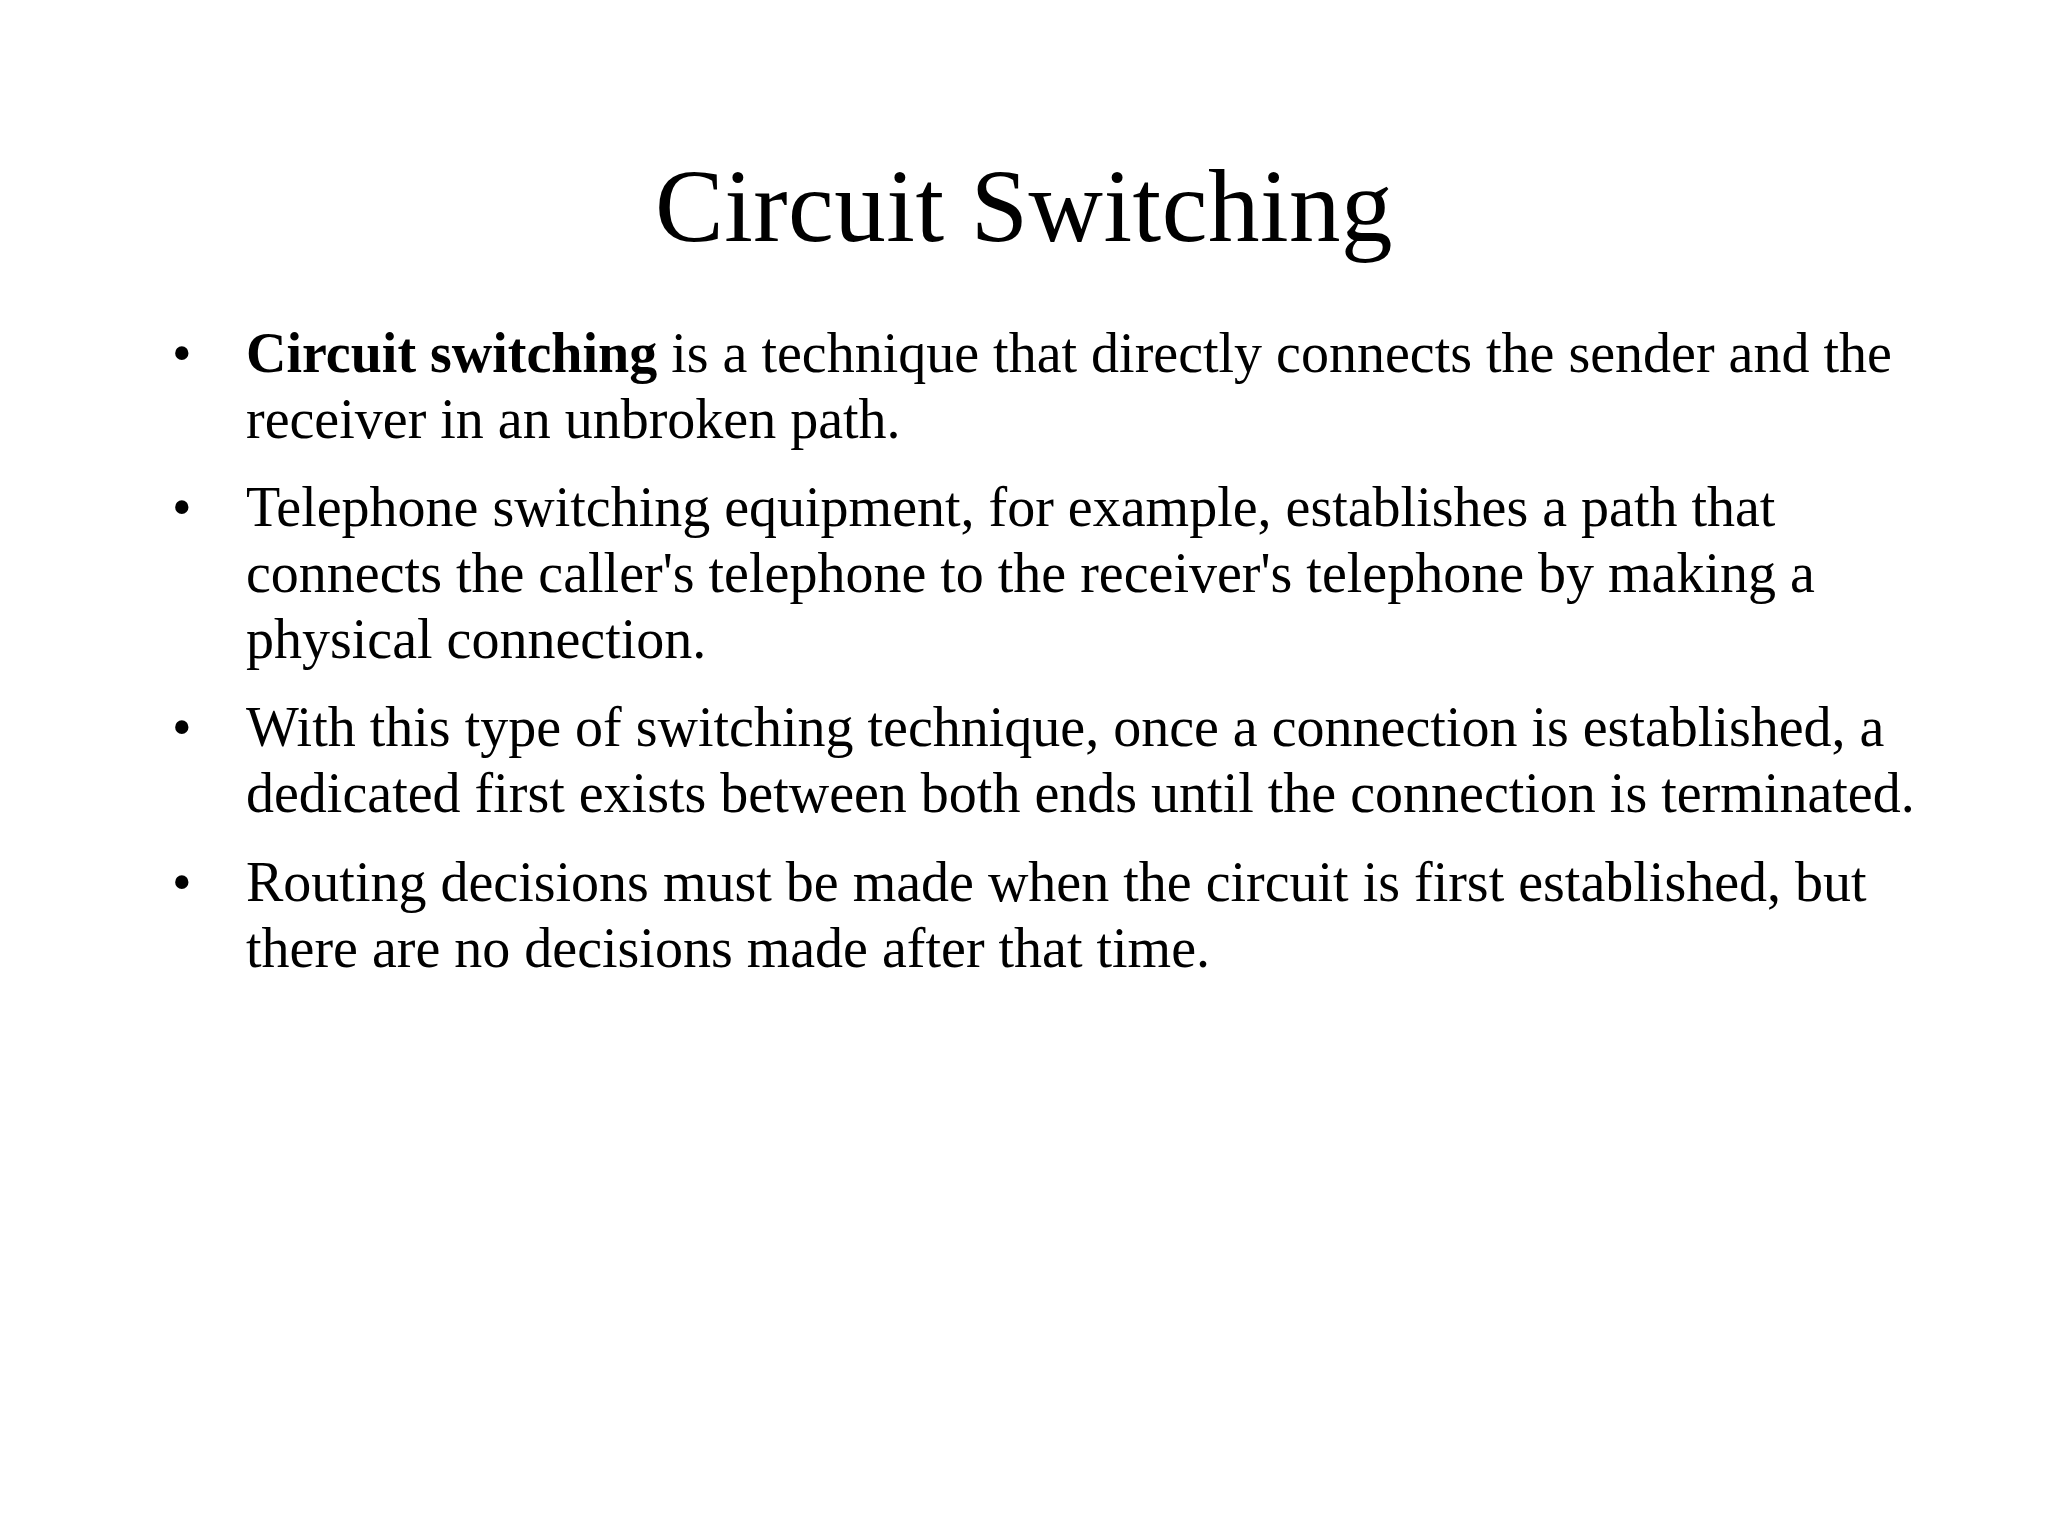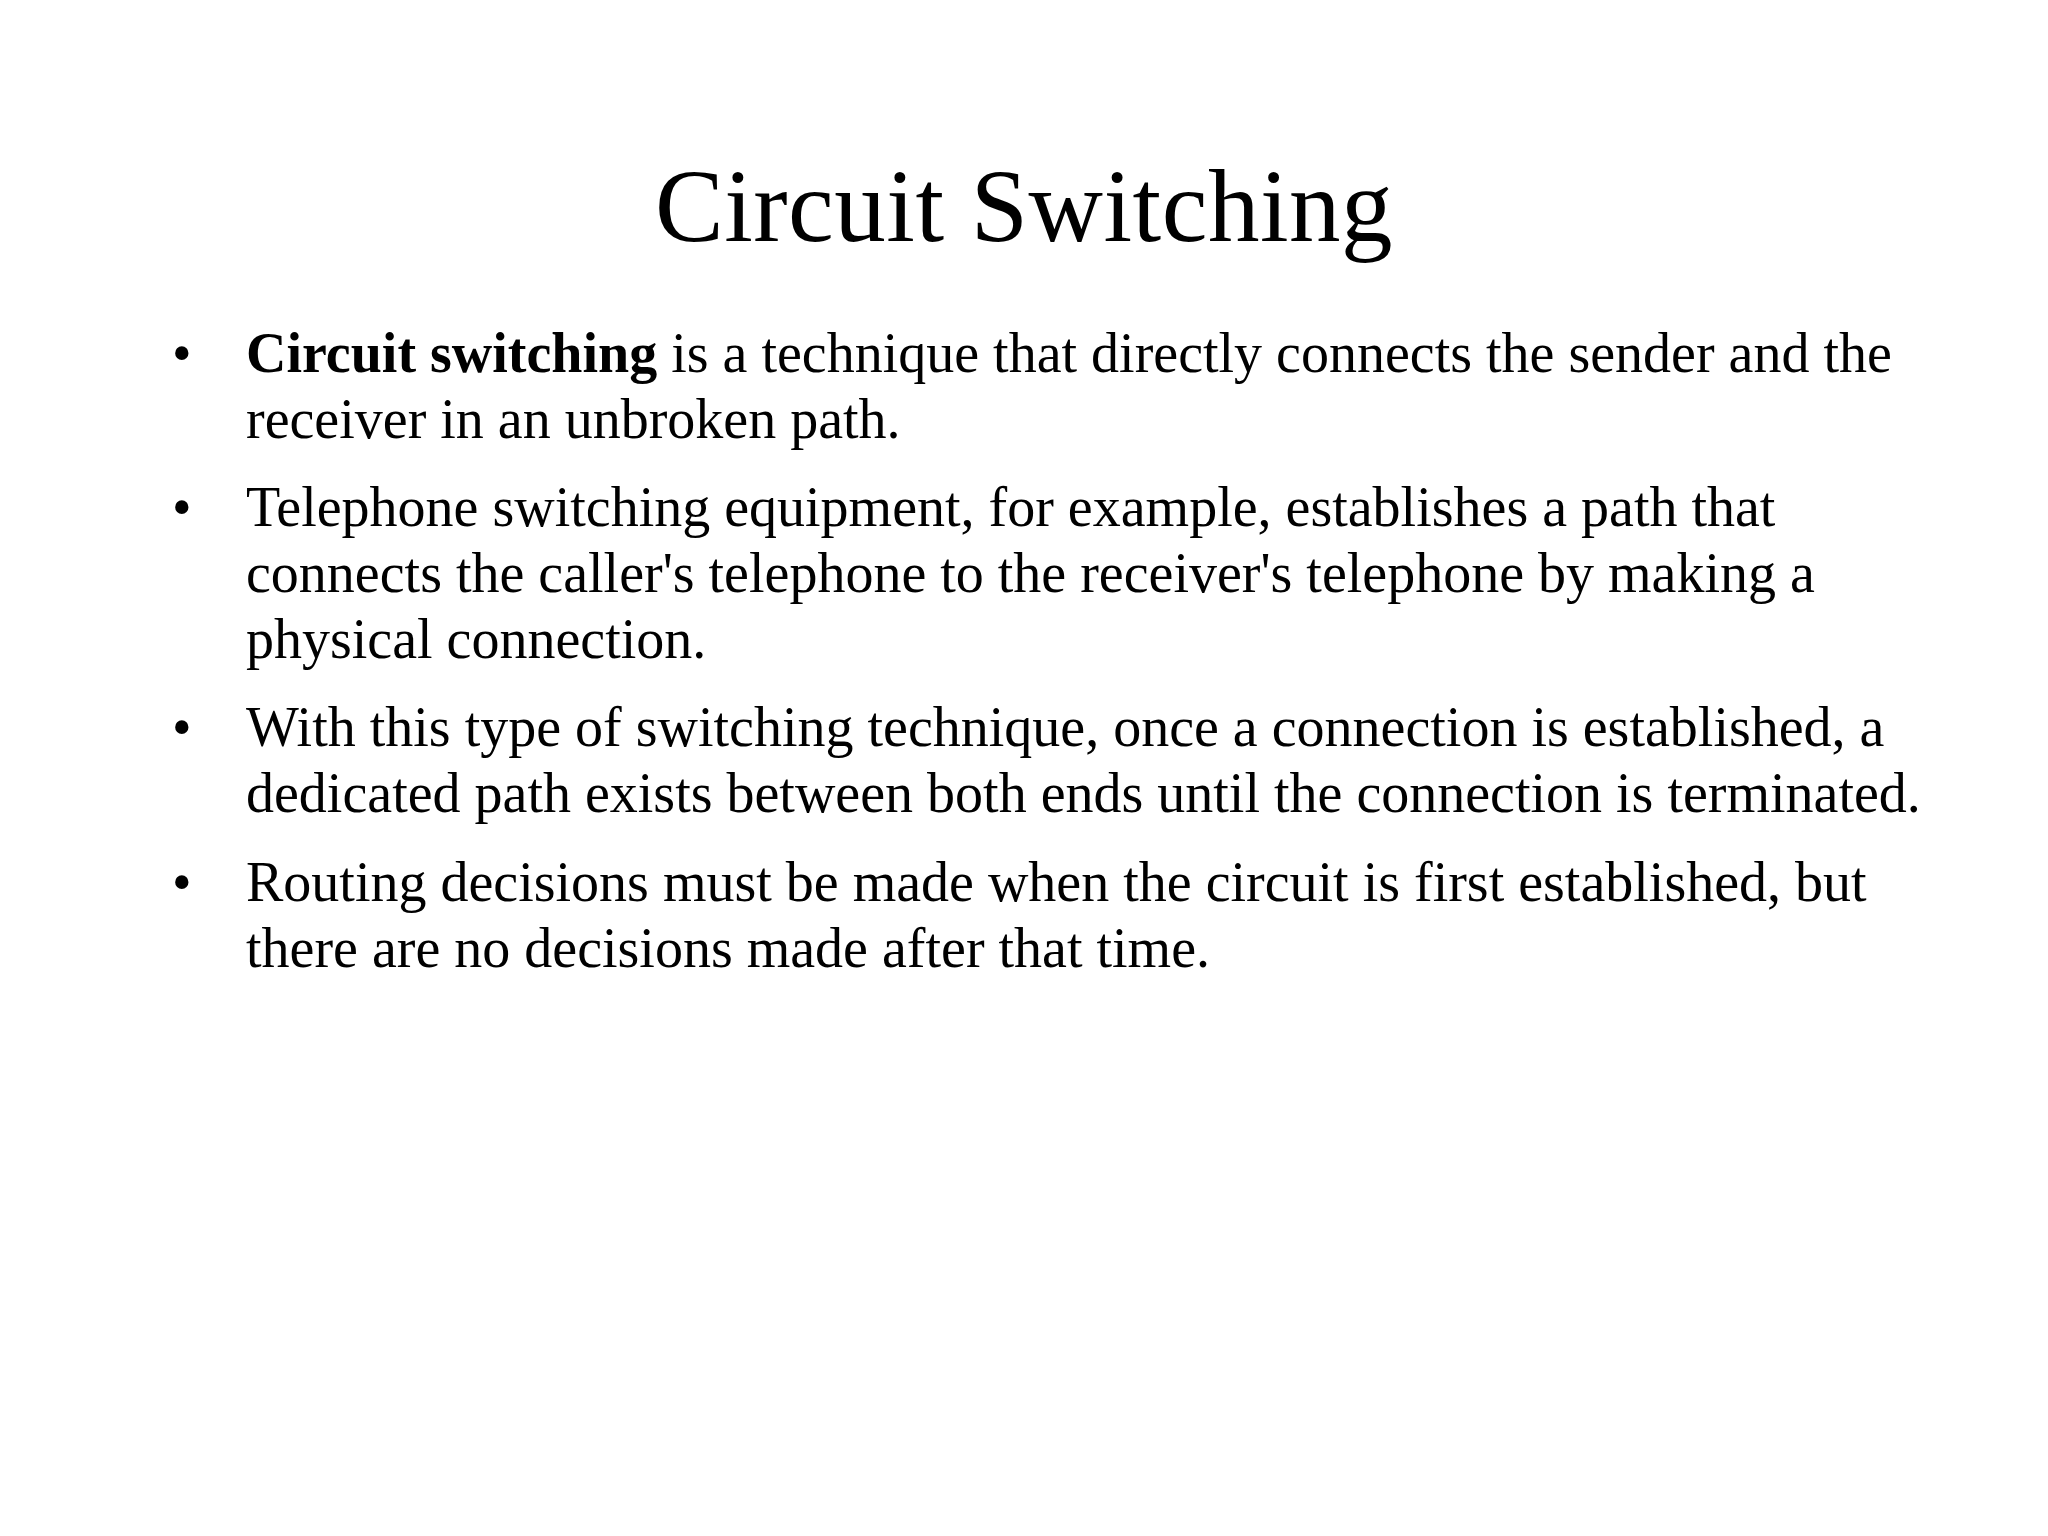--- a/index.html
+++ b/index.html
@@ -87,21 +87,21 @@
       <span class="bullet-text"><span class="strong-term">Circuit switching</span><span> is a technique that directly connects the sender and the receiver in an unbroken path.</span></span>
     </li>
 
     <li class="bullet-item">
       <span class="bullet-marker">•</span>
       <span class="bullet-text">Telephone switching equipment, for example, establishes a path that connects the caller's telephone to the receiver's telephone by making a physical connection.</span>
     </li>
 
     <li class="bullet-item">
       <span class="bullet-marker">•</span>
-      <span class="bullet-text">With this type of switching technique, once a connection is established, a dedicated path exists between both ends until the connection is terminated.</span>
+      <span class="bullet-text">With this type of switching technique, once a connection is established, a dedicated first exists between both ends until the connection is terminated.</span>
     </li>
 
     <li class="bullet-item">
       <span class="bullet-marker">•</span>
       <span class="bullet-text">Routing decisions must be made when the circuit is first established, but there are no decisions made after that time.</span>
     </li>
 
   </ul>
 
 </div>

